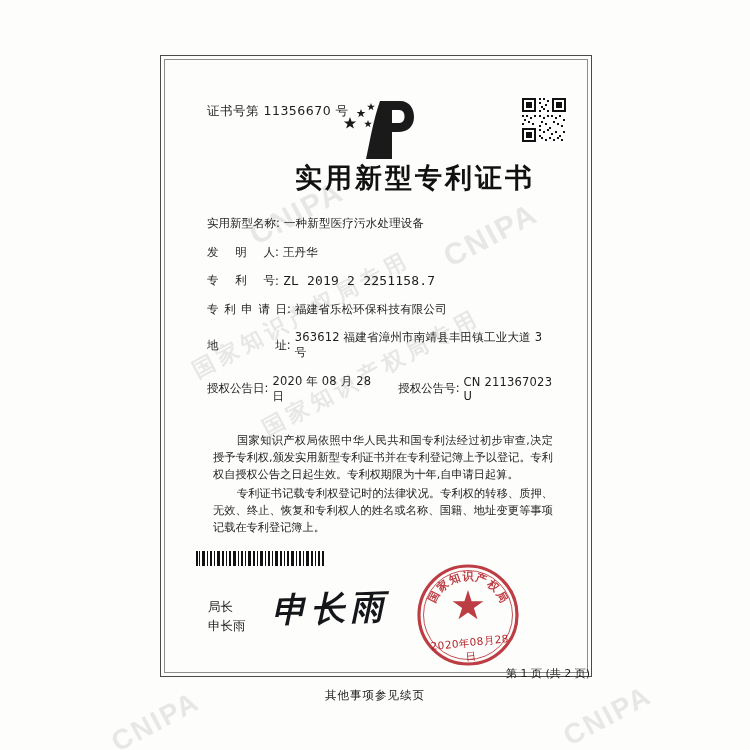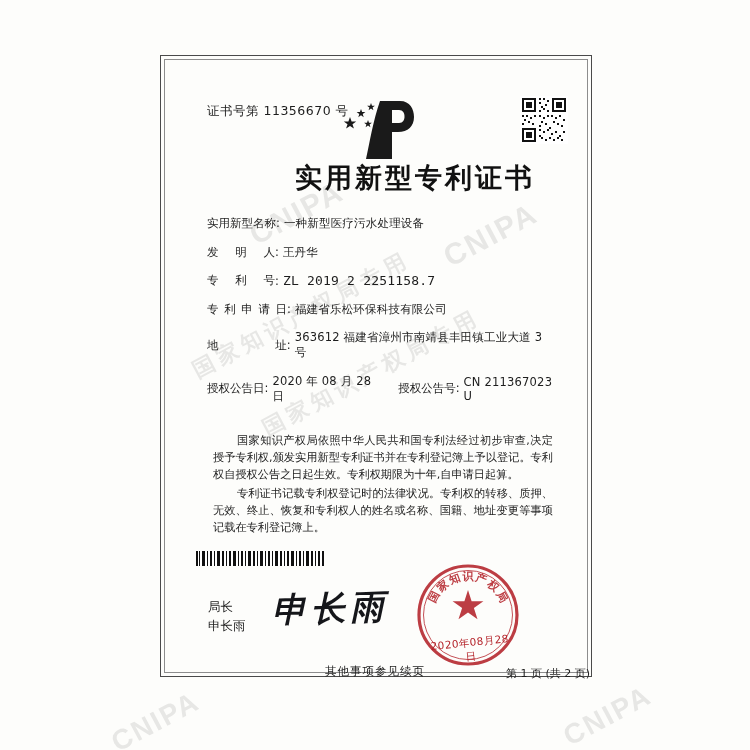--- a/index.html
+++ b/index.html
@@ -216,21 +216,21 @@
     top: 666px;
     width: 430px;
     text-align: right;
     font-family: "DejaVu Sans", sans-serif;
     font-size: 11px;
     color: #1d1d1d;
   }
   .note-foot {
     position: absolute;
     left: 160px;
-    top: 664px;
+    top: 688px;
     width: 430px;
     text-align: center;
     font-family: Liberation Mono, monospace;
     font-size: 11.5px;
     color: #1d1d1d;
     letter-spacing: 1px;
   }
 </style>
 </head>
 <body>

